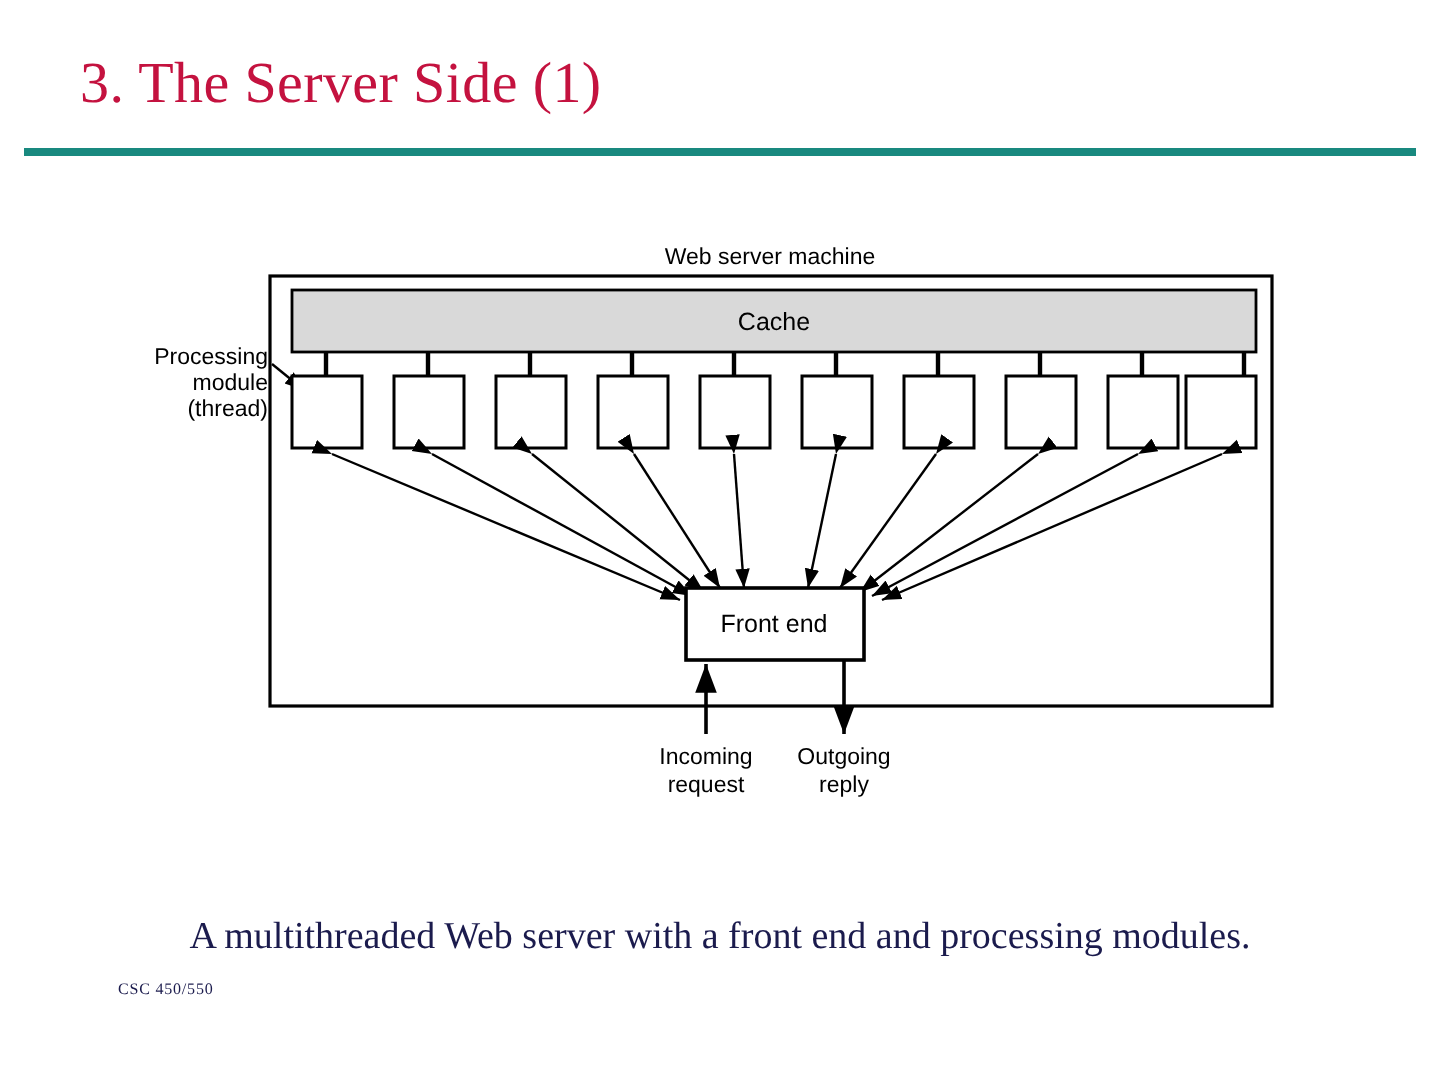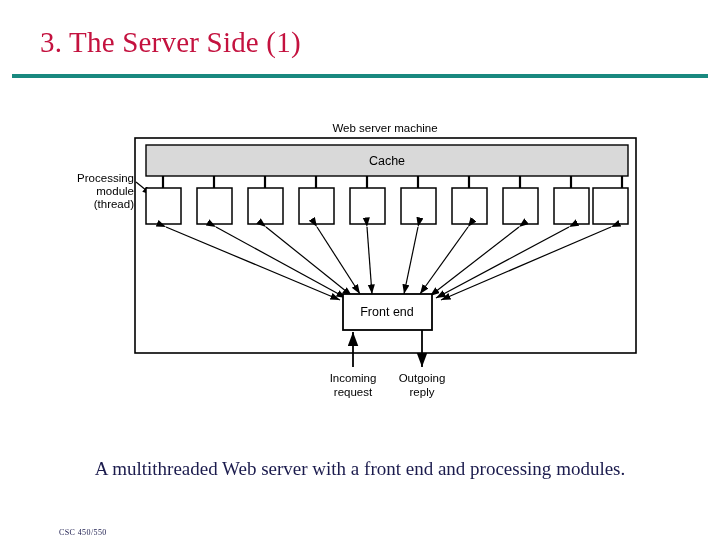--- a/index.html
+++ b/index.html
@@ -69,21 +69,21 @@
     font-size: 19px;
     line-height: 26px;
     color: #1b1b4d;
     margin-top: 36px;
   }
 
   
   #footer {
     position: absolute;
     left: 48px;
-    top: 528px;
+    top: 490px;
     font-family: "Liberation Serif", serif;
     font-size: 8px;
     color: #1b1b4d;
     letter-spacing: 0.4px;
     padding-left: 11px;
   }
 </style>
 </head>
 <body>
 

